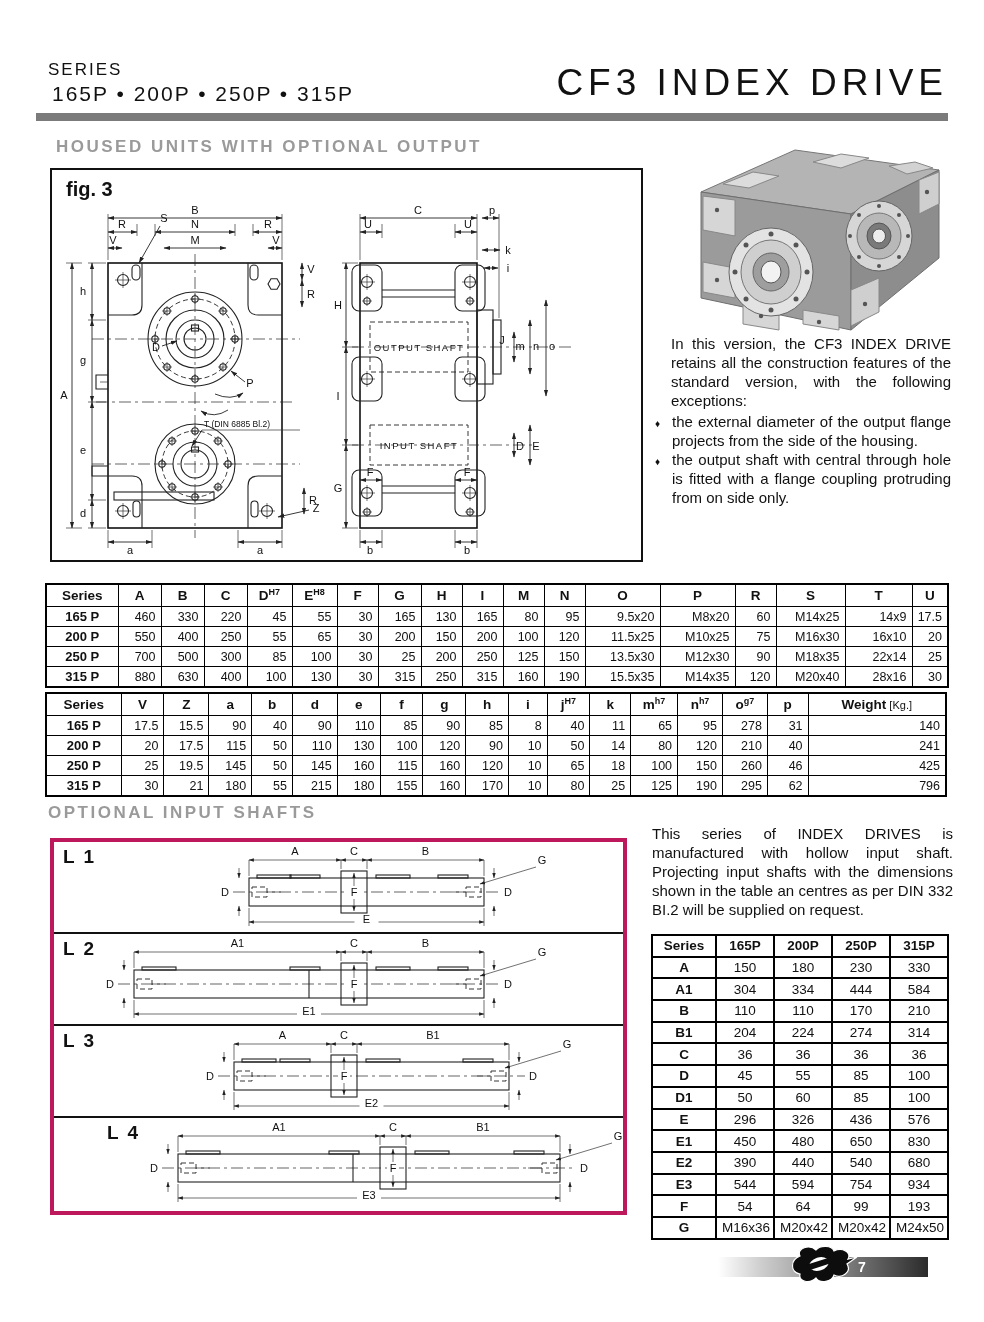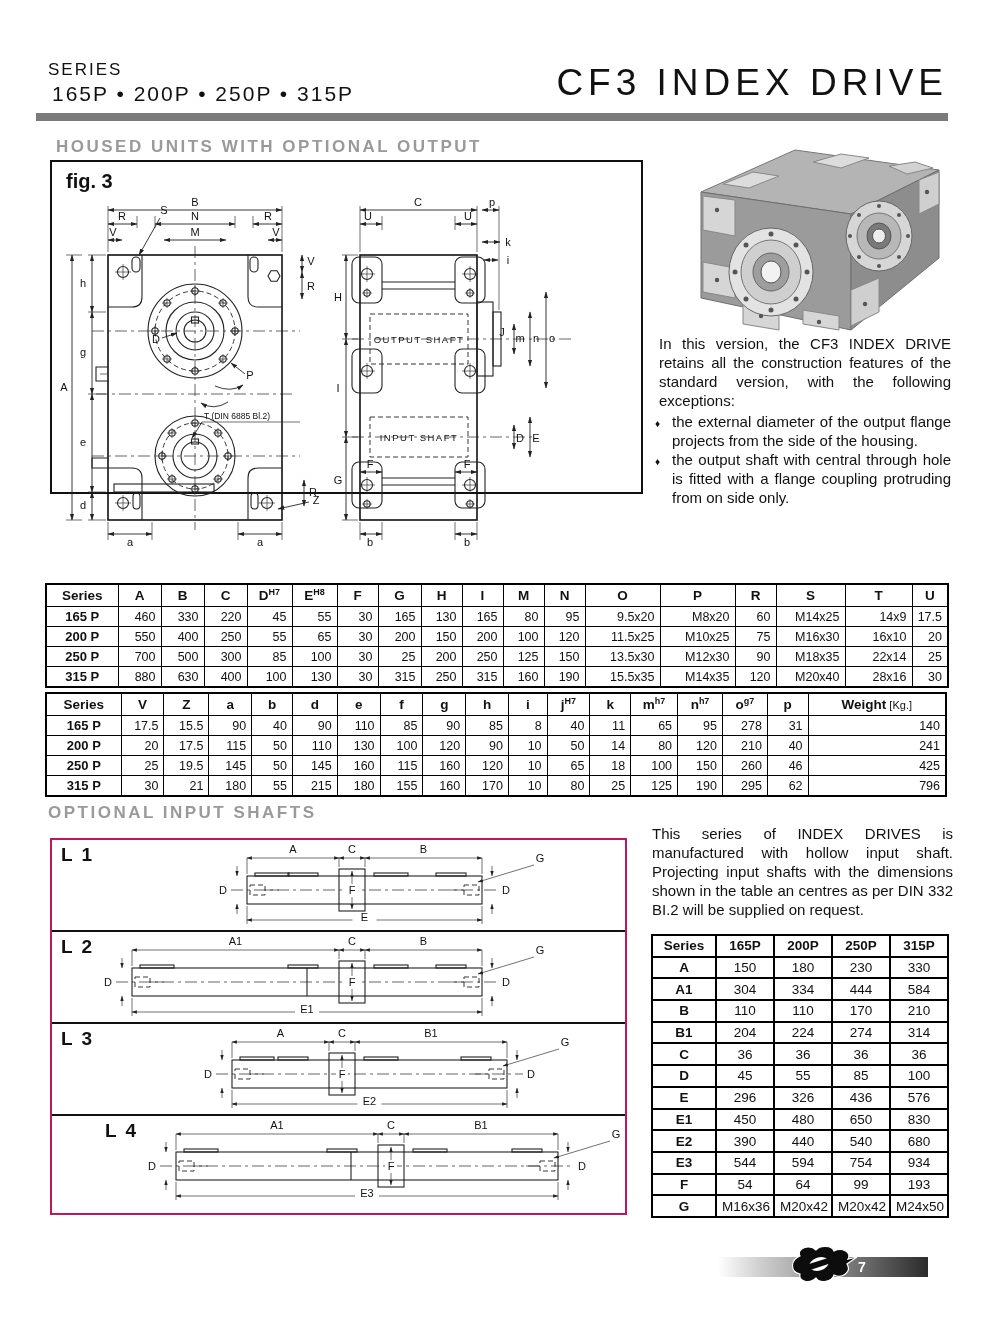--- a/index.html
+++ b/index.html
@@ -9,22 +9,22 @@
   
   #series-label{left:48px;top:60px;font-size:17px;letter-spacing:2px;}
   #series-values{left:52px;top:82px;font-size:21px;letter-spacing:2px;}
   #page-title{right:36px;top:62px;font-size:37px;letter-spacing:5px;font-weight:500;white-space:nowrap;}
   #header-rule{left:36px;top:113px;width:912px;height:8px;background:#7b7b7b;}
   .gray-heading{color:#9a9a9a;font-weight:bold;font-size:17px;letter-spacing:2.5px;white-space:nowrap;}
   #housed-heading{left:56px;top:137px;}
   #input-heading{left:48px;top:803px;}
 
   
-  #figure-box{left:50px;top:160px;width:593px;height:334px;border:2px solid #111;box-sizing:border-box;}
-  #panels-box{left:50px;top:838px;width:577px;height:377px;border:2px solid #be185d;box-sizing:border-box;}
+  #figure-box{left:50px;top:168px;width:593px;height:394px;border:2px solid #111;box-sizing:border-box;}
+  #panels-box{left:50px;top:838px;width:577px;height:377px;border:4px solid #be185d;box-sizing:border-box;}
   .panel{position:relative;width:100%;height:92px;border-bottom:2px solid #111;box-sizing:border-box;}
   .panel:last-child{border-bottom:none;margin-left:44px;}
   .panel-label{position:absolute;left:9px;top:4px;font-size:19px;font-weight:600;letter-spacing:2px;}
   .panel svg{position:absolute;left:0;top:0;}
 
   
   #notes-block{left:655px;top:334px;width:296px;}
   #notes-heading{font-size:19px;color:#8f8f8f;letter-spacing:1.5px;margin:0 0 4px 0;font-weight:500;}
   .bodytext{font-size:15px;line-height:19px;text-align:justify;}
   #notes-block ul{list-style:none;margin:0;padding:0;}
@@ -360,21 +360,21 @@
   <circle cx="34" cy="70" r="2.2" fill="#555"></circle>
       <circle cx="34" cy="140" r="2.2" fill="#555"></circle>
   <circle cx="78" cy="176" r="2.2" fill="#555"></circle>
       <circle cx="136" cy="182" r="2.2" fill="#555"></circle>
   <circle cx="244" cy="52" r="2.2" fill="#555"></circle>
       <circle cx="182" cy="164" r="2.2" fill="#555"></circle>
 </svg>
 </div>
 
 <div class="abs" id="notes-block">
-  <p class="bodytext" style="margin:0 0 2px 4px">In this version, the CF3 INDEX DRIVE retains all the construction features of the standard version, with the following exceptions:</p>
+  <p class="bodytext" style="margin:0 0 2px 16px">In this version, the CF3 INDEX DRIVE retains all the construction features of the standard version, with the following exceptions:</p>
   <ul class="bodytext">
     <li>
       <span class="bullet">♦</span>
       <span class="btext">the external diameter of the output flange projects from the side of the housing.</span>
     </li>
     <li>
       <span class="bullet">♦</span>
       <span class="btext">the output shaft with central through hole is fitted with a flange coupling protruding from on side only.</span>
     </li>
   </ul>
@@ -903,20 +903,27 @@
           <td>36</td>
         </tr>
         <tr>
           <th>D</th>
           <td>45</td>
           <td>55</td>
           <td>85</td>
           <td>100</td>
         </tr>
         <tr>
+          <th>D1</th>
+          <td>50</td>
+          <td>60</td>
+          <td>85</td>
+          <td>100</td>
+        </tr>
+        <tr>
           <th>E</th>
           <td>296</td>
           <td>326</td>
           <td>436</td>
           <td>576</td>
         </tr>
         <tr>
           <th>E1</th>
           <td>450</td>
           <td>480</td>

